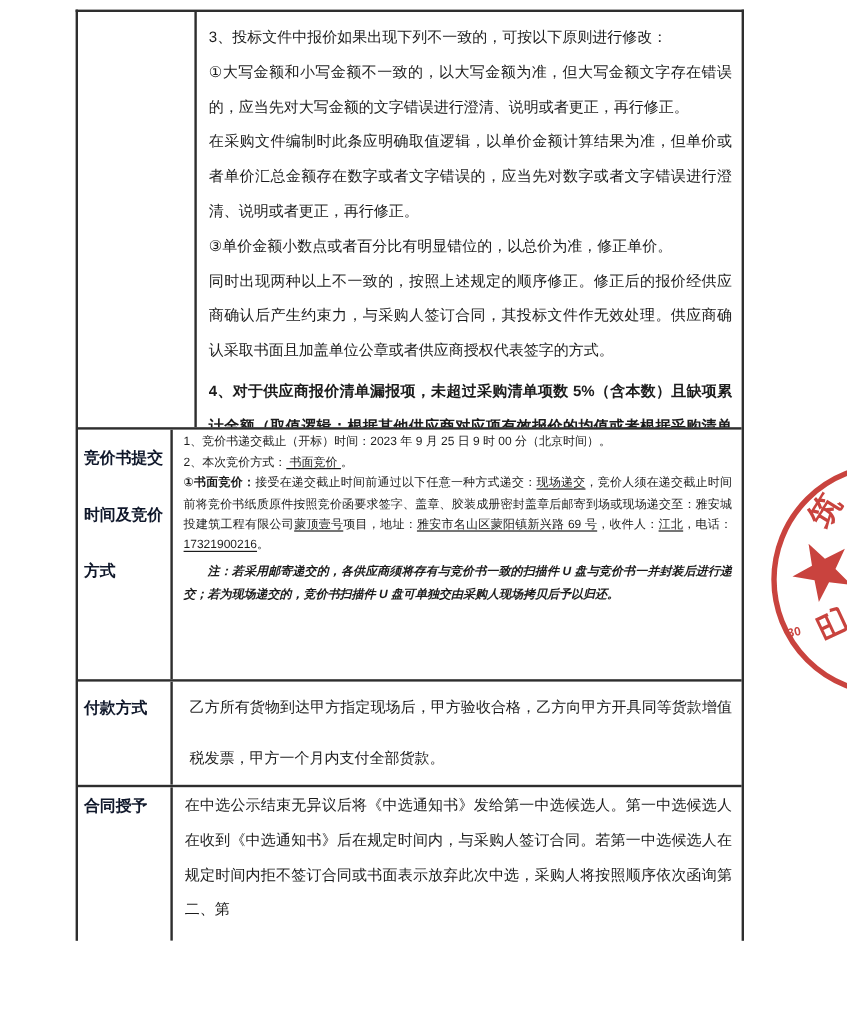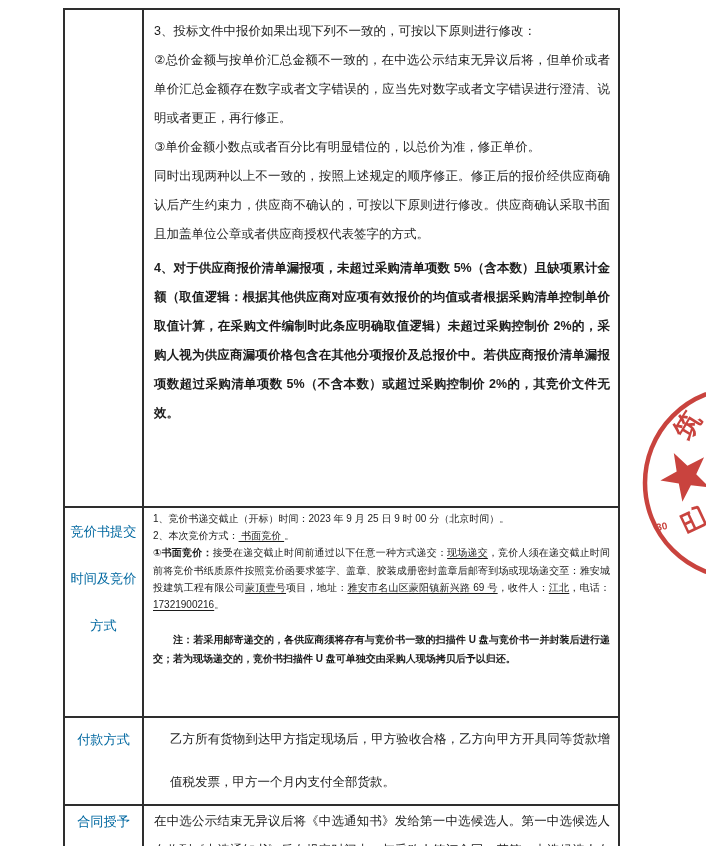--- a/index.html
+++ b/index.html
@@ -9,37 +9,37 @@
   }
   .doc-table{
     position:absolute;left:63px;top:8px;width:557px;box-sizing:border-box;
     border:2px solid #2e2e2e;border-bottom:none;background:#fff;
   }
   .row{display:flex;box-sizing:border-box;overflow:hidden;}
   .row + .row{border-top:2px solid #2e2e2e;}
   .cell{box-sizing:border-box;}
   .label{
     flex:0 0 79px;width:79px;border-right:2px solid #2e2e2e;
-    font-weight:normal;font-size:13.2px;color:#0369a1;white-space:pre-line;text-align:center;
+    font-weight:bold;font-size:13.2px;color:#0f172a;white-space:pre-line;
   }
   .content{flex:1;text-align:justify;color:#1c1c1c;}
   .content p{margin:0;}
 
-  .row-correction{height:496px;}
+  .row-correction{height:346px;padding-left:20px;}
   .row-correction .content{padding:7px 8px 0 10px;font-size:12.5px;line-height:29px;}
   .row-correction .item4{margin-top:5px;font-weight:bold;}
 
   .row-submission{height:210px;}
   .row-submission .label{padding:0 5px;line-height:47px;}
   .row-submission .content{padding:2px 8px 0 9px;font-size:10px;line-height:17.2px;}
-  .row-submission .note{margin-top:18px;line-height:18.5px;text-indent:2em;font-weight:bold;}
+  .row-submission .note{margin-top:5px;line-height:18.5px;text-indent:2em;font-weight:bold;font-style:italic;}
 
   .row-payment{height:88px;}
   .row-payment .label{padding:12px 5px 0;line-height:20px;}
-  .row-payment .content{padding:0 8px 0 26px;font-size:12.5px;line-height:43px;}
+  .row-payment .content{padding:0 8px 0 14px;font-size:12.5px;line-height:43px;}
 
   .row-award{height:130px;}
   .row-award .label{padding:6px 5px 0;line-height:20px;}
   .row-award .content{padding:1px 8px 0 10px;font-size:12.5px;line-height:29px;}
 
   .u{text-decoration:underline;text-underline-offset:2px;}
   .b{font-weight:bold;}
 
   .stamp{position:absolute;left:628px;top:378px;width:78px;height:202px;opacity:.92;}
   .stamp text{font-family:"Liberation Sans","DejaVu Sans",sans-serif;font-weight:bold;}
@@ -48,23 +48,24 @@
 <body>
 
 <div class="page">
 
   <div class="doc-table">
 
     <div class="row row-correction">
       <div class="cell label"></div>
       <div class="cell content">
         <p>3、投标文件中报价如果出现下列不一致的，可按以下原则进行修改：</p>
-        <p>②总价金额与按单价汇总金额不一致的，在中选公示结束无异议后将，但单价或者单价汇总金额存在数字或者文字错误的，应当先对数字或者文字错误进行澄清、说明或者更正，再行修正。</p>
+        <p>①大写金额和小写金额不一致的，以大写金额为准，但大写金额文字存在错误的，应当先对大写金额的文字错误进行澄清、说明或者更正，再行修正。</p>
+        <p>在采购文件编制时此条应明确取值逻辑，以单价金额计算结果为准，但单价或者单价汇总金额存在数字或者文字错误的，应当先对数字或者文字错误进行澄清、说明或者更正，再行修正。</p>
         <p>③单价金额小数点或者百分比有明显错位的，以总价为准，修正单价。</p>
-        <p>同时出现两种以上不一致的，按照上述规定的顺序修正。修正后的报价经供应商确认后产生约束力，供应商不确认的，可按以下原则进行修改。供应商确认采取书面且加盖单位公章或者供应商授权代表签字的方式。</p>
+        <p>同时出现两种以上不一致的，按照上述规定的顺序修正。修正后的报价经供应商确认后产生约束力，与采购人签订合同，其投标文件作无效处理。供应商确认采取书面且加盖单位公章或者供应商授权代表签字的方式。</p>
         <p class="item4">4、对于供应商报价清单漏报项，未超过采购清单项数 5%（含本数）且缺项累计金额（取值逻辑：根据其他供应商对应项有效报价的均值或者根据采购清单控制单价取值计算，在采购文件编制时此条应明确取值逻辑）未超过采购控制价 2%的，采购人视为供应商漏项价格包含在其他分项报价及总报价中。若供应商报价清单漏报项数超过采购清单项数 5%（不含本数）或超过采购控制价 2%的，其竞价文件无效。</p>
       </div>
     </div>
 
     <div class="row row-submission">
       <div class="cell label">竞价书提交
 时间及竞价
 方式</div>
       <div class="cell content">
         <p><span>1、竞价书递交截止（开标）时间：2023 年 9 月 25 日 9 时 00 分（北京时间）。</span></p>

